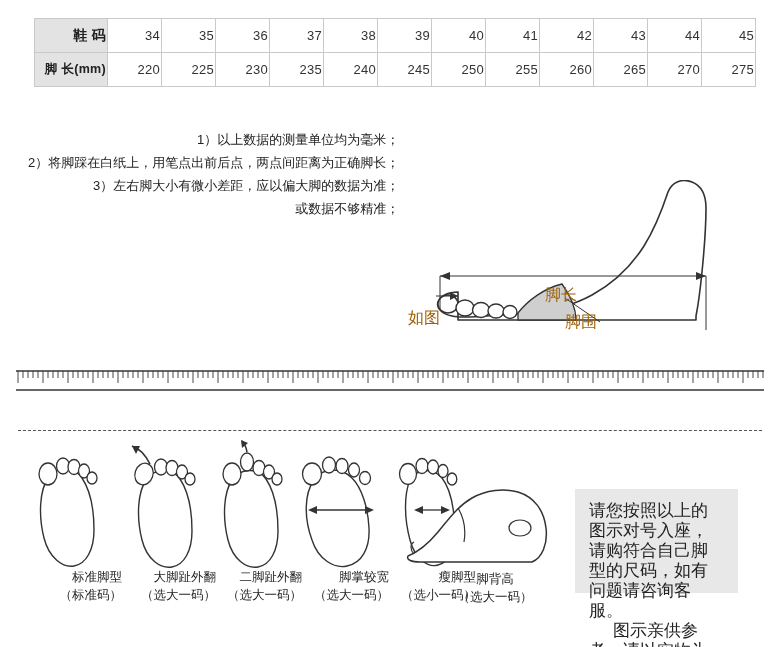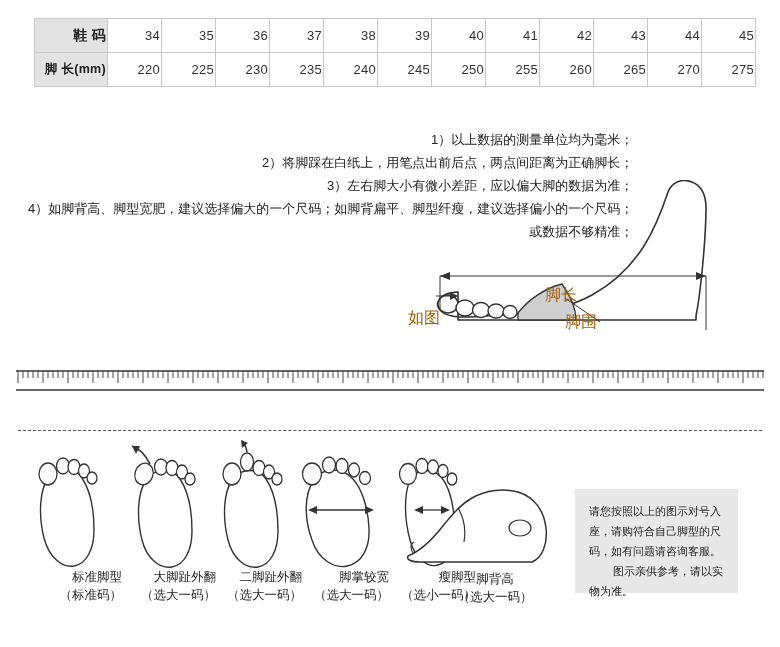--- a/index.html
+++ b/index.html
@@ -140,21 +140,21 @@
   
   .note-box {
     position: absolute;
     left: 575px;
     top: 489px;
     width: 163px;
     height: 104px;
     background: #e8e8e8;
     padding: 12px 14px;
     box-sizing: border-box;
-    font-size: 11px;
+    font-size: 17px;
     line-height: 20px;
     color: #222;
   }
   .note-box p { margin: 0; }
   .note-box p.second { text-indent: 24px; }
 </style>
 </head>
 <body>
 
 <div class="size-table-wrap">
@@ -191,21 +191,20 @@
       <td>275</td>
     </tr>
   </tbody>
     </table>
 </div>
 
 <div class="notes">
   <div>1）以上数据的测量单位均为毫米；</div>
   <div>2）将脚踩在白纸上，用笔点出前后点，两点间距离为正确脚长；</div>
   <div>3）左右脚大小有微小差距，应以偏大脚的数据为准；</div>
-  <div>4）如脚背高、脚型宽肥，建议选择偏大的一个尺码；如脚背扁平、脚型纤瘦，建议选择偏小的一个尺码；</div>
   <div class="indent">或数据不够精准；</div>
 </div>
 
 <div class="foot-side">
   <svg width="360" height="200" viewBox="0 0 360 200">
 
     <path d="M 58 112
              C 48 112, 40 116, 38 122
              C 36 128, 42 134, 52 136
              C 62 138, 74 137, 86 136

